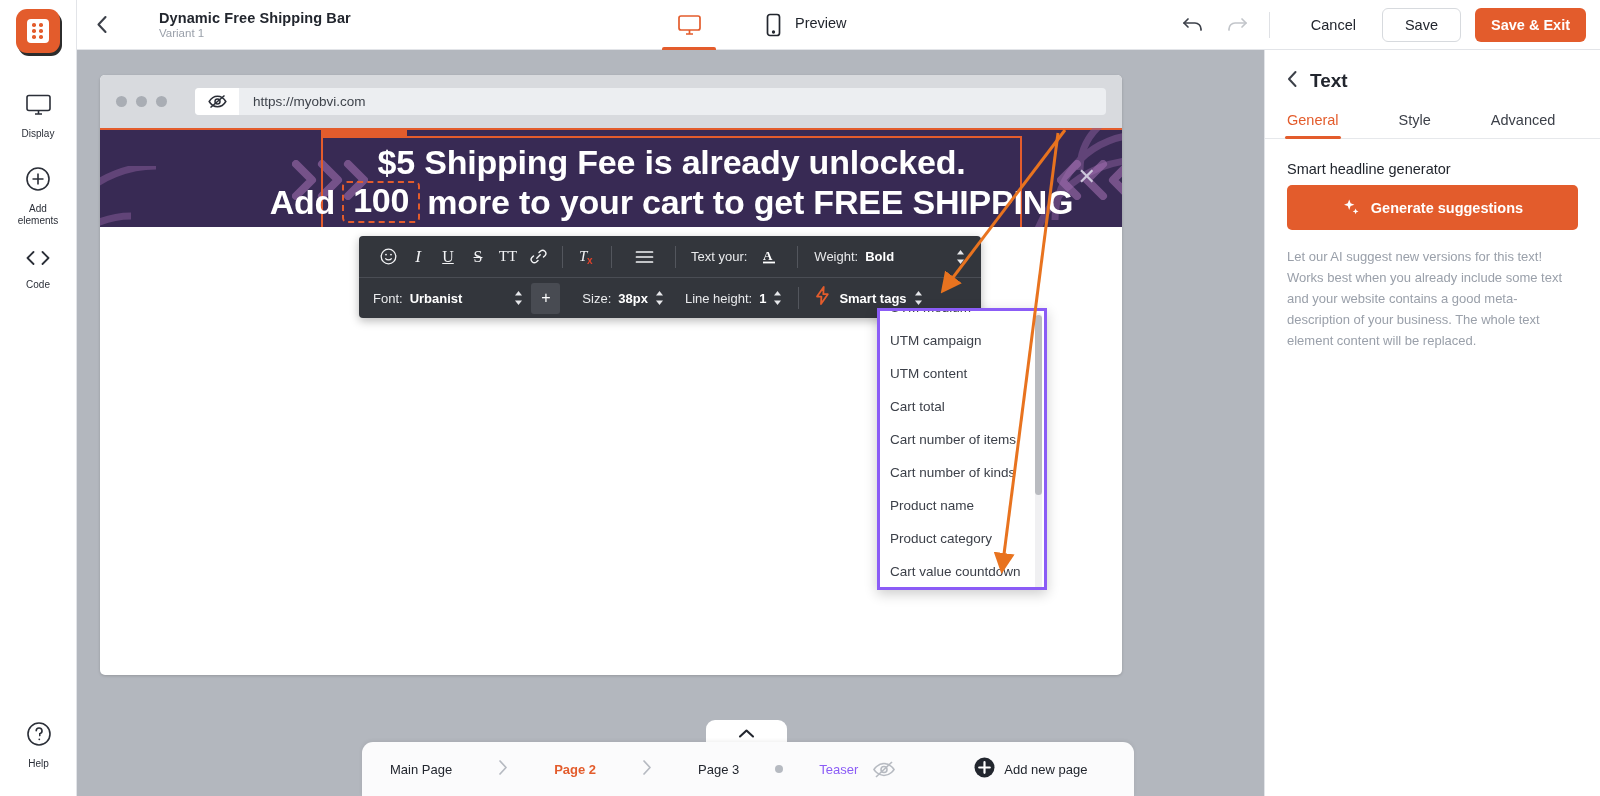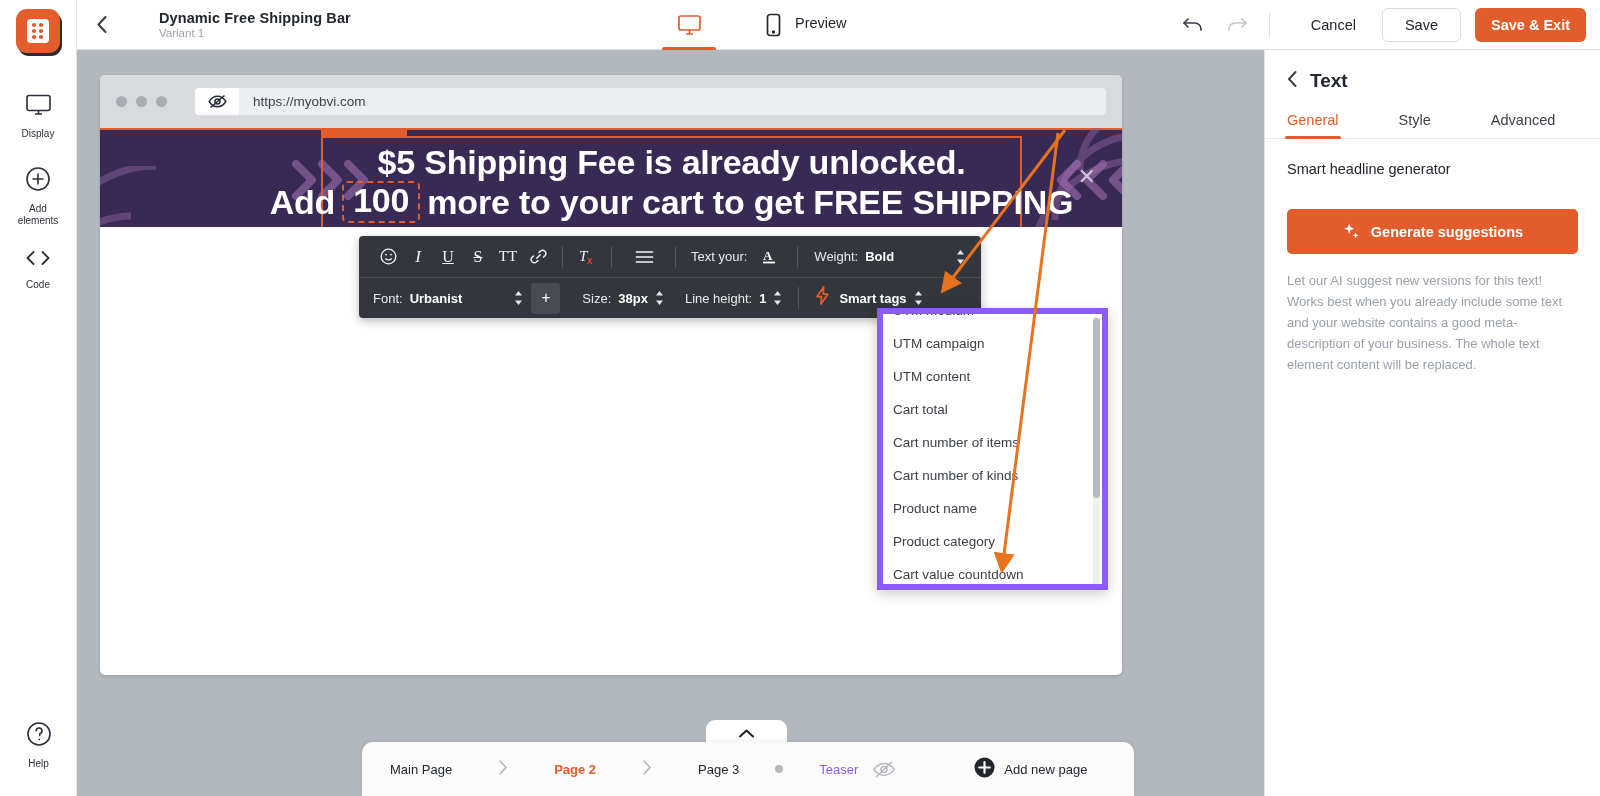--- a/index.html
+++ b/index.html
@@ -174,22 +174,22 @@
   .stepper { display: inline-flex; flex-direction: column; margin-left: 7px; gap: 1px; cursor: pointer; }
   .plus-box {
     width: 29px; height: 31px; background: #484b52; border-radius: 3px;
     display: flex; align-items: center; justify-content: center; color: #fff;
     font-size: 16px; margin-left: 8px; cursor: pointer;
   }
   .bolt { color: #e35c2c; font-size: 17px; margin-right: 9px; }
 
   
   .dropdown {
-    position: absolute; left: 877px; top: 308px; width: 231px; height: 282px;
-    background: #ffffff; border: 6px solid #8b5cf6; z-index: 32;
+    position: absolute; left: 877px; top: 308px; width: 170px; height: 282px;
+    background: #ffffff; border: 3px solid #8b5cf6; z-index: 32;
     box-shadow: 0 4px 12px rgba(0,0,0,.2); overflow: hidden;
   }
   .dd-list { position: absolute; top: -20px; left: 0; right: 0; }
   .dd-item {
     height: 33px; display: flex; align-items: center; padding: 0 10px;
     font-size: 13.5px; color: #3c4049; cursor: pointer; white-space: nowrap;
   }
   .dd-scrollbar {
     position: absolute; right: 2px; top: 2px; width: 7px; height: 278px;
     background: #f0f0f2; border-radius: 4px;
@@ -240,21 +240,21 @@
     position: relative; margin-right: 52px;
   }
   .rp-tab.active { color: #e35c2c; }
   .rp-tab.active::after {
     content: ""; position: absolute; left: -2px; right: -2px; bottom: -1px;
     height: 3px; background: #e35c2c; border-radius: 2px;
   }
   .rp-body { padding: 22px 22px 0; }
   .rp-section-title { font-size: 14.5px; color: #22262e; }
   .gen-btn {
-    margin-top: 32px; width: 100%; height: 45px; background: #e35c2c; border: none;
+    margin-top: 8px; width: 100%; height: 45px; background: #e35c2c; border: none;
     border-radius: 5px; color: #fff; font-size: 14.5px; font-weight: bold;
     display: flex; align-items: center; justify-content: center; gap: 10px;
     cursor: pointer; font-family: inherit;
   }
   .rp-desc {
     margin-top: 16px; font-size: 13px; line-height: 1.62; color: #9aa0aa;
   }
 </style>
 </head>
 <body>

